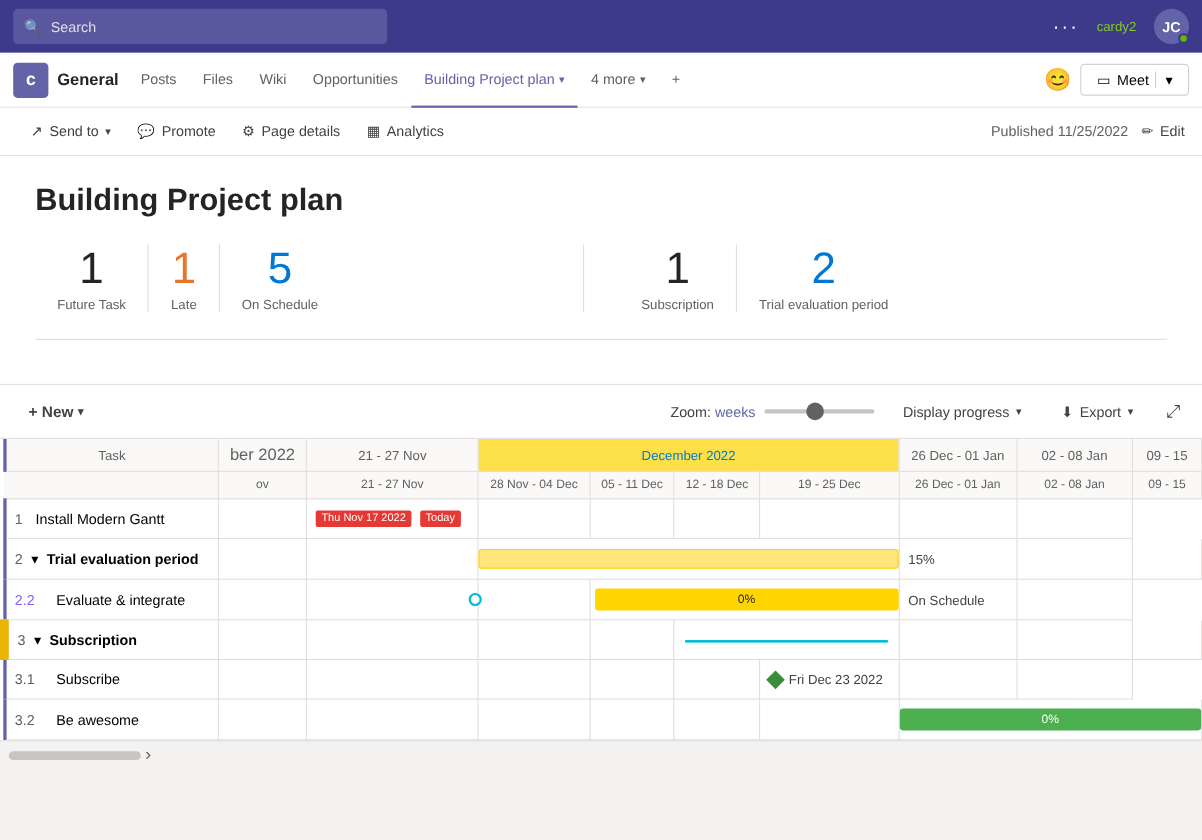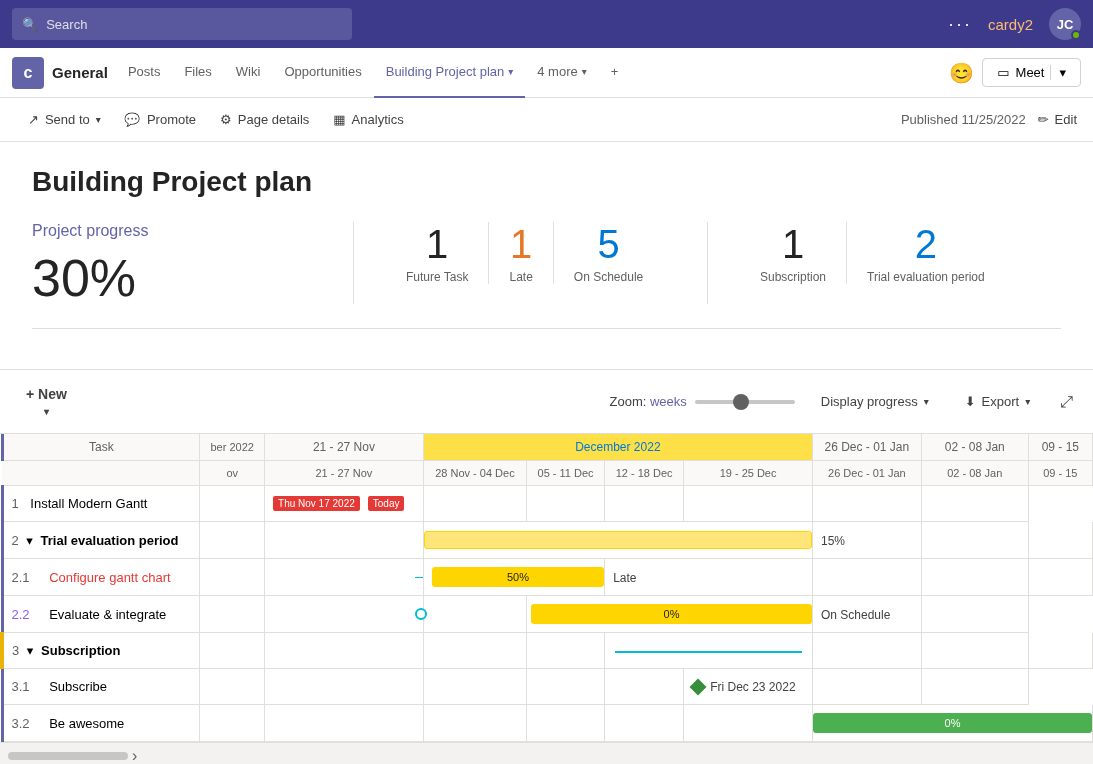--- a/index.html
+++ b/index.html
@@ -27,21 +27,21 @@
       cursor: text;
     }
     .search-box span { color: rgba(255,255,255,0.8); font-size: 13px; }
     .top-bar-right {
       margin-left: auto;
       display: flex;
       align-items: center;
       gap: 16px;
     }
     .dots-btn { color: white; font-size: 18px; cursor: pointer; letter-spacing: 2px; }
-    .user-name { color: #fdba74; font-size: 15px; }
+    .user-name { color: #84cc16; font-size: 12px; }
     .avatar {
       width: 32px; height: 32px;
       background: #6264a7;
       border-radius: 50%;
       display: flex; align-items: center; justify-content: center;
       color: white; font-size: 13px; font-weight: 600;
       position: relative;
     }
     .avatar-dot {
       width: 10px; height: 10px;
@@ -167,21 +167,20 @@
       border-bottom: 1px solid #e1dfdd;
       gap: 8px;
     }
     .new-btn {
       display: flex; align-items: center; gap: 4px;
       font-size: 14px; font-weight: 600;
       color: #424242;
       cursor: pointer;
       padding: 6px 10px;
       border-radius: 4px;
-      flex-direction: column;
     }
     .gantt-toolbar-right { margin-left: auto; display: flex; align-items: center; gap: 16px; }
     .zoom-control { display: flex; align-items: center; gap: 8px; font-size: 13px; color: #424242; }
     .zoom-slider {
       -webkit-appearance: none;
       width: 100px; height: 4px;
       background: #c8c6c4;
       border-radius: 2px;
       outline: none;
     }
@@ -321,24 +320,20 @@
       <span>Edit</span>
     </div>
   </div>
 </div>
 
 <div class="main-content">
   <h1 class="page-title">Building Project plan</h1>
 
   <div class="stats-row">
 
-    <div class="stat-section">
-      <div class="stat-title">Project progress</div>
-      <div class="stat-large">30%</div>
-    </div>
 
     <div class="stat-section">
       <div class="stat-numbers">
         <div class="stat-num-item">
           <div class="stat-num black">1</div>
           <div class="stat-label">Future Task</div>
         </div>
         <div class="stat-num-item">
           <div class="stat-num orange">1</div>
           <div class="stat-label">Late</div>
@@ -390,21 +385,21 @@
     </div>
   </div>
 
   <div style="overflow-x:hidden; overflow-y:hidden;">
     <table class="gantt-table">
       <thead>
         <tr>
           <th class="task-col" style="min-width:170px; border-left:3px solid #6264a7;">
             <span>Task</span>
           </th>
-          <th style="min-width:60px; font-size:11px;">
+          <th style="min-width:60px; font-size:15px;">
             <span>ber 2022</span>
           </th>
           <th style="min-width:90px;">
             <span>21 - 27 Nov</span>
           </th>
           <th colspan="4" style="background:#fde047; color:#0078d4; font-weight:500;">
             <span>December 2022</span>
           </th>
           <th style="min-width:100px;">
             <span>26 Dec - 01 Jan</span>
@@ -464,43 +459,20 @@
               <div style="position:absolute;left:0;right:0;height:18px;top:50%;transform:translateY(-50%);background:#ffe57a;border-radius:3px;border:1px solid #ffd500;"></div>
             </div>
           </td>
           <td>
             <span style="font-size:12px;color:#424242;">15%</span>
           </td>
           <td></td>
           <td></td>
         </tr>
 
-        <tr>
-          <td style="border-left:3px solid #6264a7;">
-            <span style="color:#616161;margin-right:4px;">2.1</span>
-            <span style="color:#e53935;padding-left:12px;">Configure gantt chart</span>
-          </td>
-          <td></td>
-          <td style="position:relative;">
-            <div style="position:absolute;right:0;top:50%;width:8px;height:1px;background:#00bcd4;"></div>
-          </td>
-          <td colspan="2" style="position:relative;padding:0;">
-            <div style="position:relative;height:36px;">
-              <div class="gantt-bar bar-yellow" style="left:8px;width:calc(100% - 8px);">
-                <span>50%</span>
-              </div>
-            </div>
-          </td>
-          <td colspan="2">
-            <span style="font-size:12px;color:#424242;">Late</span>
-          </td>
-          <td></td>
-          <td></td>
-          <td></td>
-        </tr>
 
         <tr>
           <td style="border-left:3px solid #6264a7;">
             <span style="color:#8b5cf6;margin-right:4px;">2.2</span>
             <span style="padding-left:12px;">Evaluate &amp; integrate</span>
           </td>
           <td></td>
           <td style="position:relative;">
             <div style="position:absolute;right:-4px;top:50%;width:12px;height:12px;border:2px solid #00bcd4;background:white;border-radius:50%;transform:translateY(-50%);z-index:2;"></div>
           </td>
@@ -512,21 +484,21 @@
               </div>
             </div>
           </td>
           <td>
             <span style="font-size:12px;color:#424242;">On Schedule</span>
           </td>
           <td></td>
         </tr>
 
         <tr>
-          <td style="border-left:4px solid #eab308;">
+          <td style="border-left:8px solid #eab308;">
             <span style="color:#616161;margin-right:4px;">3</span>
             <span style="margin-right:4px;">▾</span>
             <span style="font-weight:600;">Subscription</span>
           </td>
           <td></td>
           <td></td>
           <td></td>
           <td></td>
           <td colspan="2" style="position:relative;">
             <div style="position:absolute;left:10px;right:10px;top:50%;height:2px;background:#00bcd4;border-top:2px solid #00bcd4;"></div>

